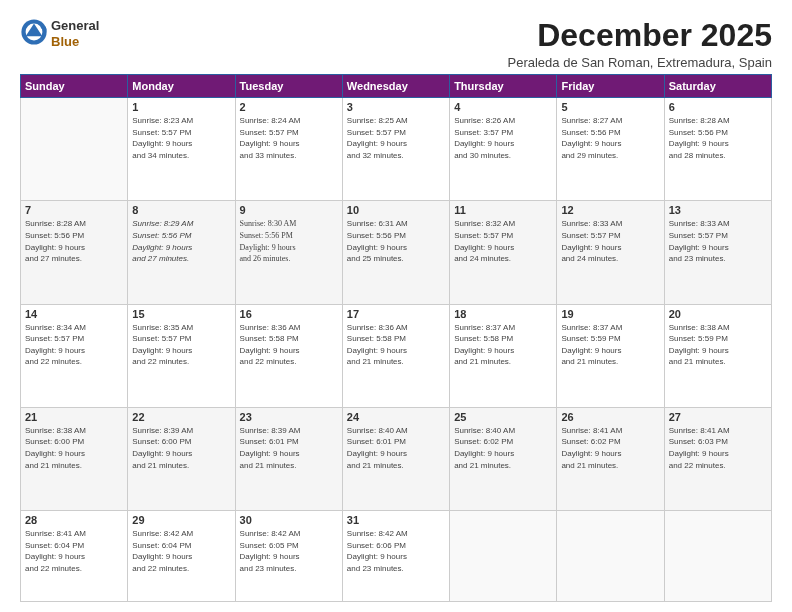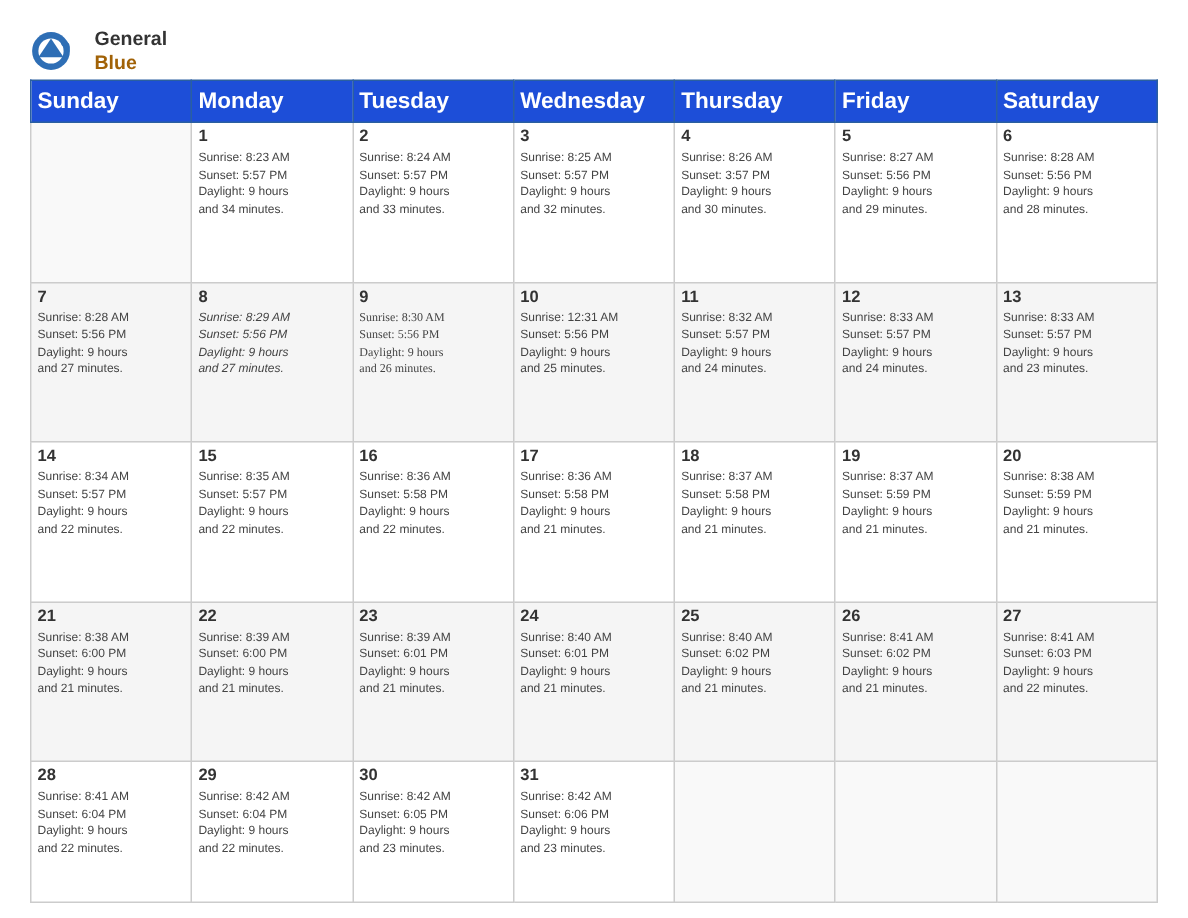--- a/index.html
+++ b/index.html
@@ -18,22 +18,21 @@
       flex-direction: column;
     }
     .header {
       display: flex;
       align-items: flex-start;
       justify-content: space-between;
       margin-bottom: 4px;
     }
     .logo {
       display: flex;
-      align-items: center;
-      gap: 12px;
+      gap: 0;
     }
     .logo-text {
       font-size: 13px;
       font-weight: bold;
       line-height: 1.2;
     }
     .logo-general { color: #333; }
     .logo-blue { color: #a16207; }
     .logo-icon {
       width: 28px;
@@ -54,23 +53,23 @@
       color: #444;
       margin-top: 2px;
     }
     .calendar {
       width: 100%;
       border-collapse: collapse;
       flex: 1;
       table-layout: fixed;
     }
     .calendar th {
-      background: #1d4ed8;
+      background: #701a75;
       color: #fff;
-      font-size: 15px;
+      font-size: 11px;
       font-weight: bold;
       padding: 5px 4px;
       text-align: left;
       border: 1px solid #2a5fa0;
     }
     .calendar td {
       border: 1px solid #ccc;
       vertical-align: top;
       padding: 3px 4px;
       font-size: 8.5px;
@@ -110,20 +109,24 @@
         <circle cx="20" cy="20" r="18" fill="#2e6eb5"></circle>
         <circle cx="20" cy="20" r="12" fill="white"></circle>
         <polygon points="20,8 32,26 8,26" fill="#2e6eb5"></polygon>
         <path d="M30 14 Q38 10 36 20" stroke="#2e6eb5" stroke-width="3" fill="none"></path>
       </svg>
       <div class="logo-text">
         <span class="logo-general">General</span><br>
         <span class="logo-blue">Blue</span>
       </div>
     </div>
+    <div class="title-block">
+      <div class="month-title">December 2025</div>
+      <div class="subtitle">Peraleda de San Roman, Extremadura, Spain</div>
+    </div>
   </div>
 
   <table class="calendar">
     <thead>
       <tr>
         <th>Sunday</th>
         <th>Monday</th>
         <th>Tuesday</th>
         <th>Wednesday</th>
         <th>Thursday</th>
@@ -194,21 +197,21 @@
           </td>
           <td>
             <span class="day-num">9</span>
             <div class="day-info" style="white-space: pre-line; font-family: Liberation Serif, serif;">Sunrise: 8:30 AM
 Sunset: 5:56 PM
 Daylight: 9 hours
 and 26 minutes.</div>
           </td>
           <td>
             <span class="day-num">10</span>
-            <div class="day-info" style="white-space: pre-line;">Sunrise: 12:31 AM
+            <div class="day-info" style="white-space: pre-line;">Sunrise: 6:31 AM
 Sunset: 5:56 PM
 Daylight: 9 hours
 and 25 minutes.</div>
           </td>
           <td>
             <span class="day-num">11</span>
             <div class="day-info" style="white-space: pre-line;">Sunrise: 8:32 AM
 Sunset: 5:57 PM
 Daylight: 9 hours
 and 24 minutes.</div>

